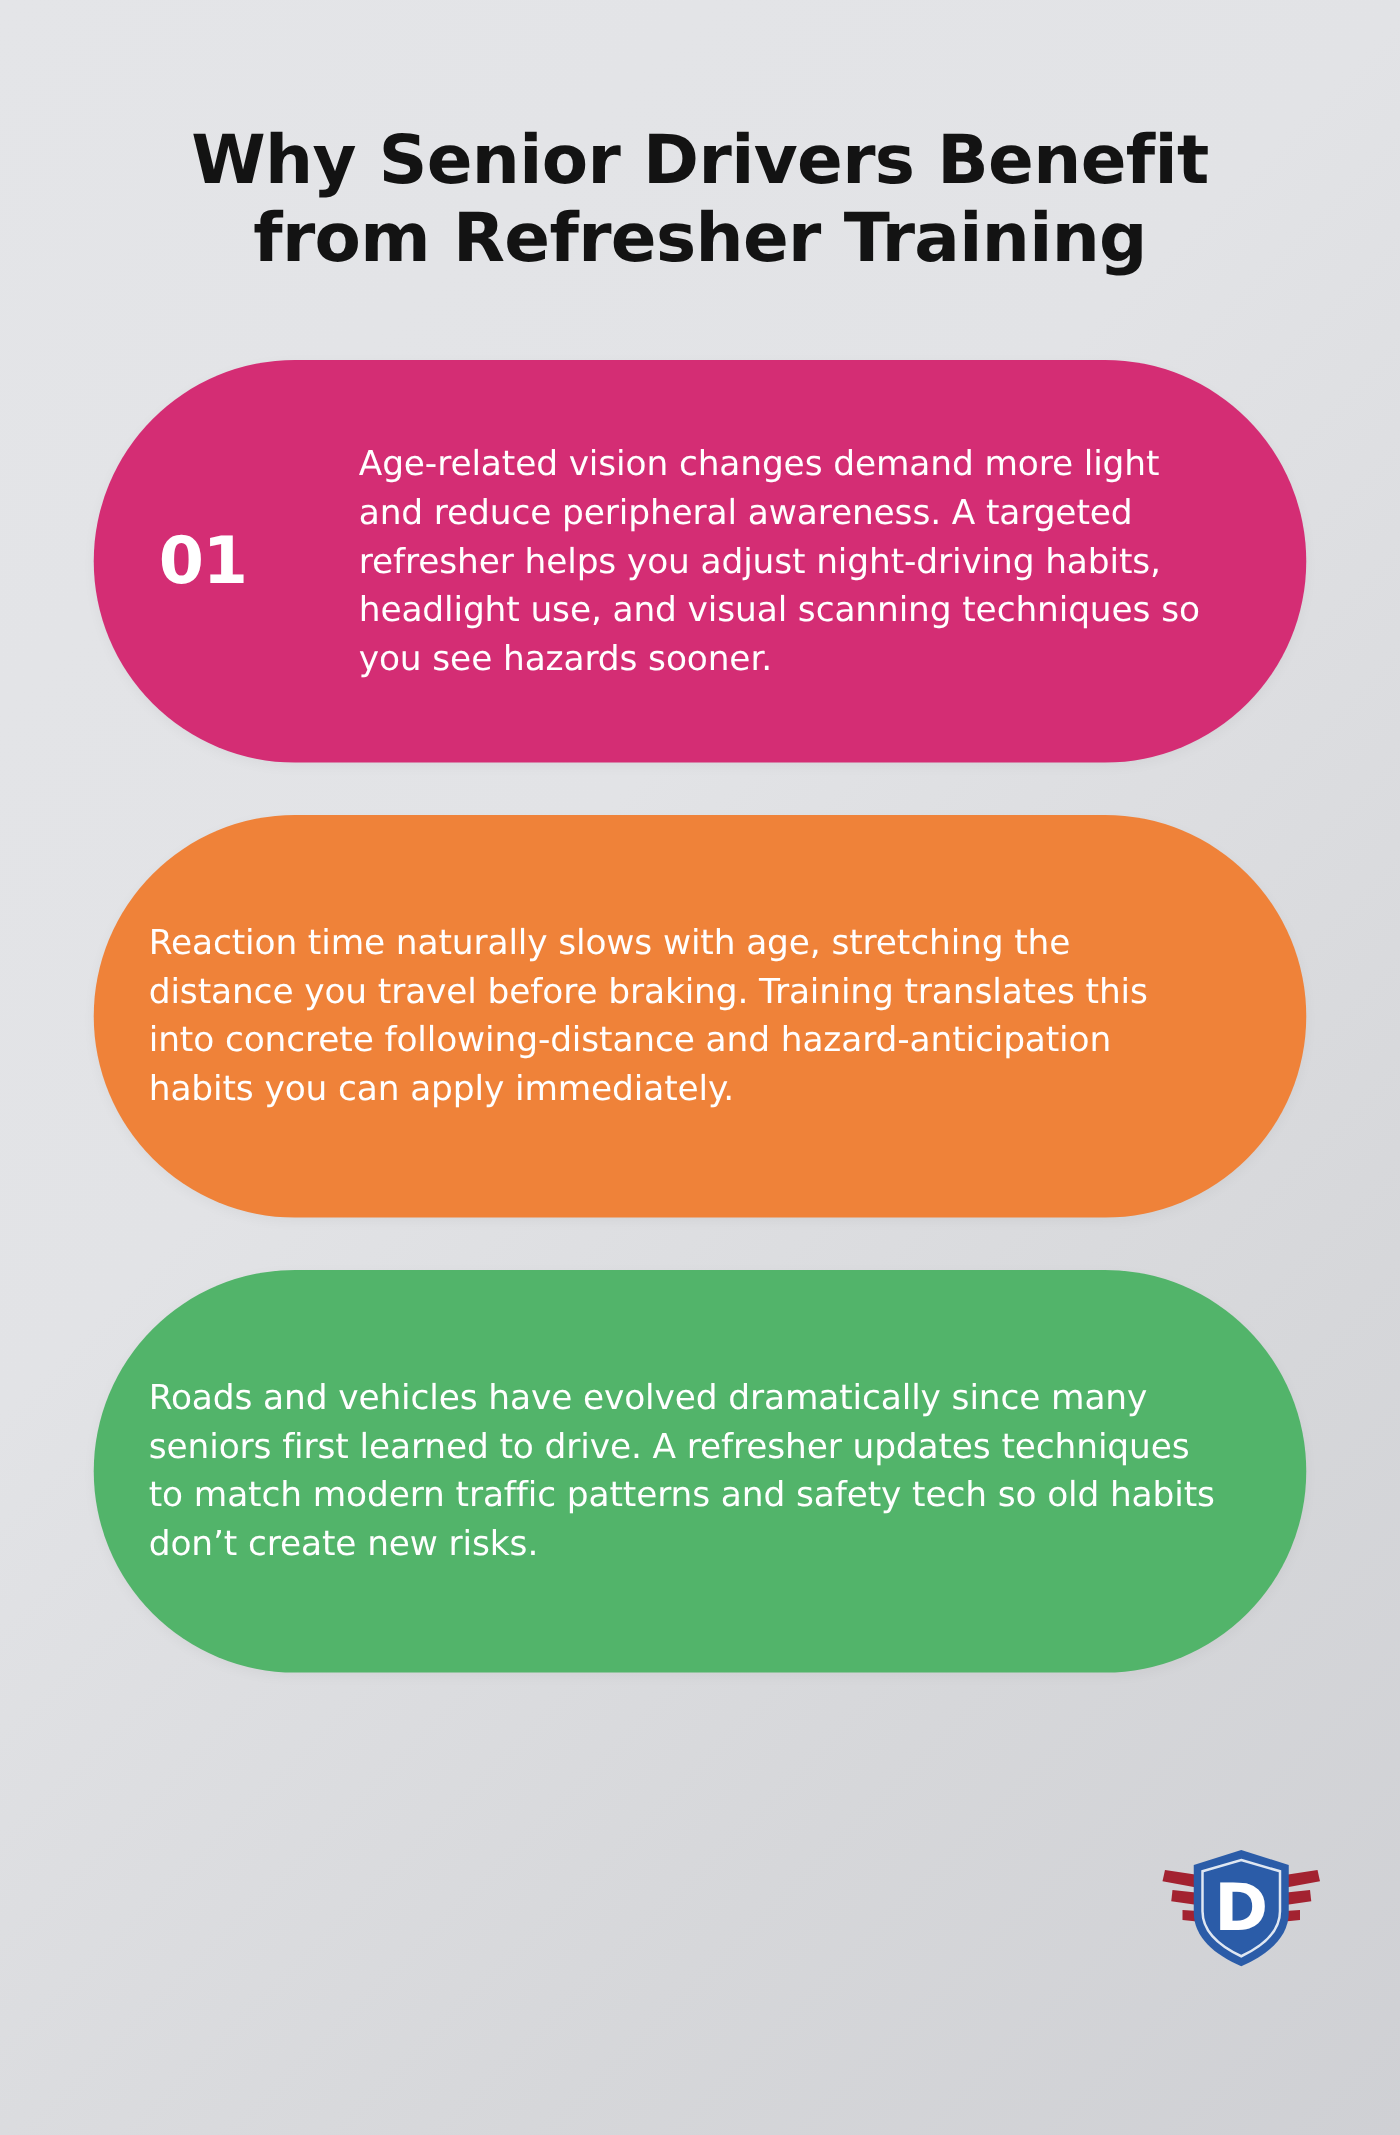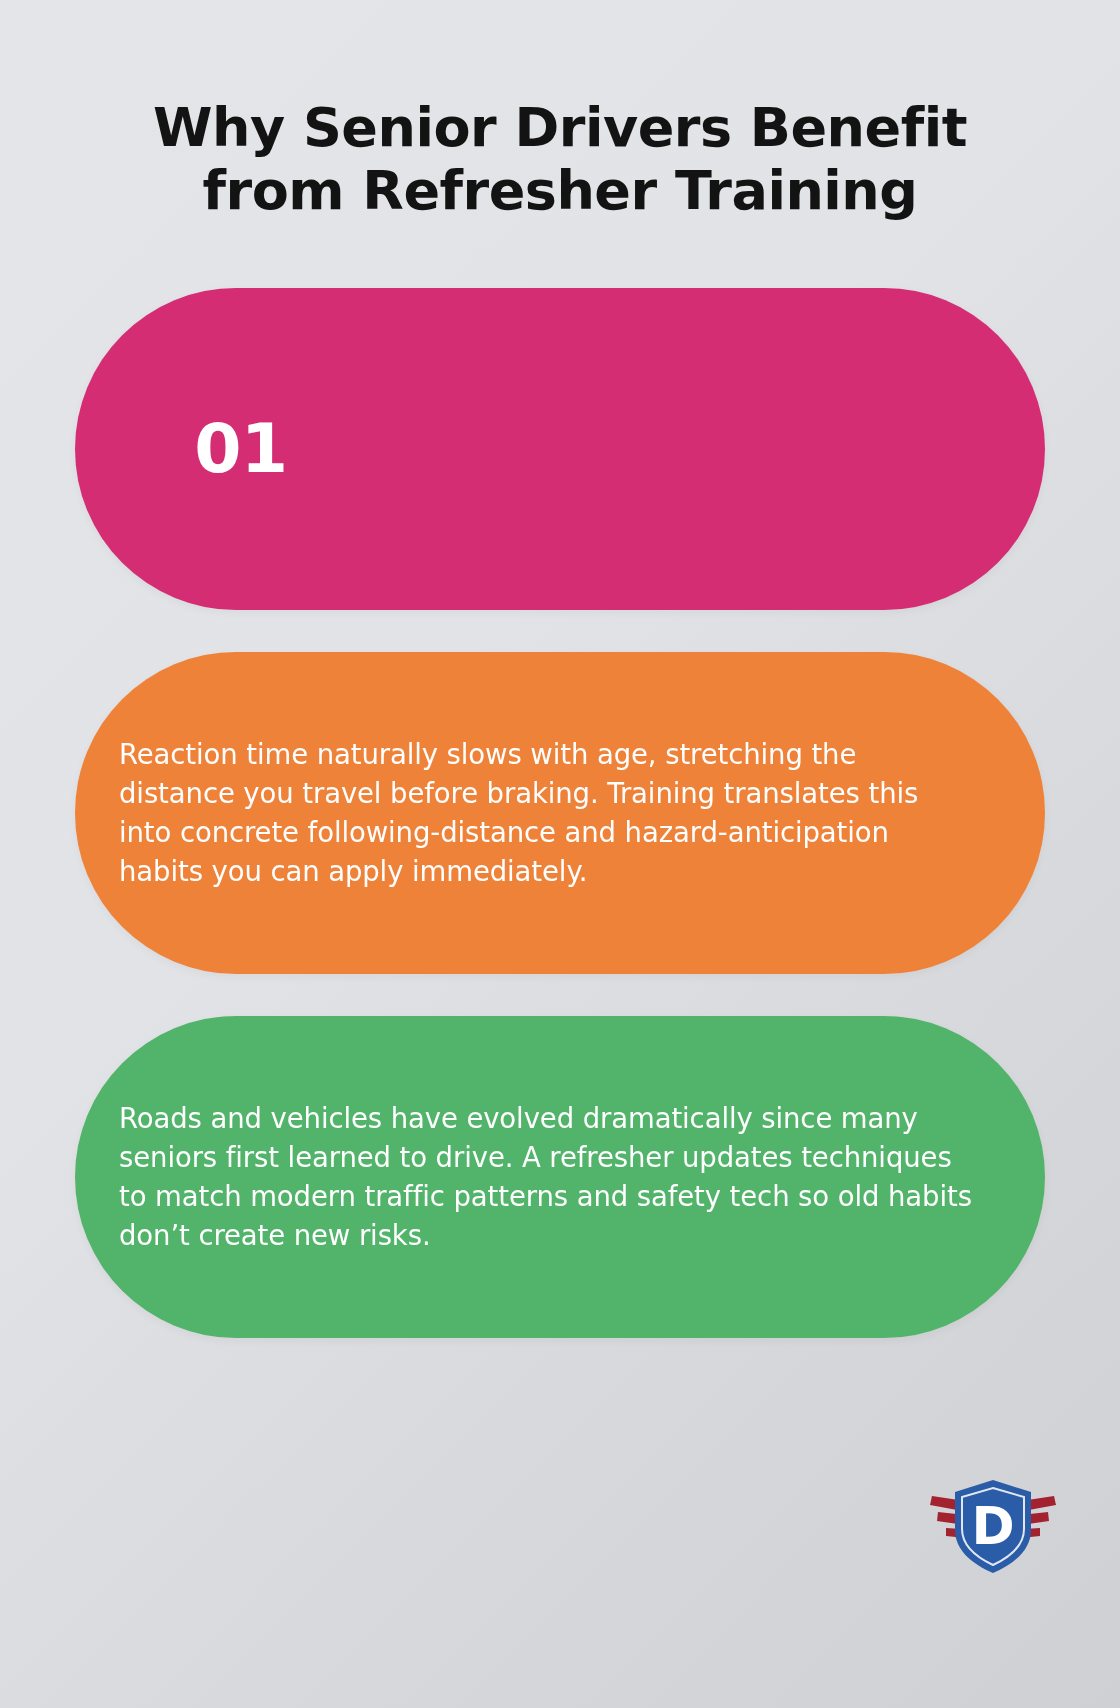--- a/index.html
+++ b/index.html
@@ -50,24 +50,24 @@
     padding:30px 58px 30px 44px;
     box-shadow:0 3px 10px rgba(0,0,0,0.045);
   }
   .card--1 { background:#d42d74; }
   .card--2 { background:#ef8239; }
   .card--3 { background:#52b46a; }
 
   .card-number {
     flex:0 0 auto;
     width:168px;
-    text-align:right;
+    text-align:left;
     font-family:"DejaVu Sans", sans-serif;
     font-weight:700;
-    font-size:68px;
+    font-size:52px;
     line-height:1;
     color:#ffffff;
     letter-spacing:-1px;
     padding-left:8px;
   }
 
   .card-text {
     flex:1 1 auto;
     font-family:"DejaVu Sans", sans-serif;
     font-weight:400;
@@ -94,20 +94,21 @@
 <div class="page">
 
   <div class="title-block">
     <h1 class="title">Why Senior Drivers Benefit from Refresher Training</h1>
   </div>
 
   <div class="cards">
 
     <div class="card card--1">
       <div class="card-number">01</div>
+      <div class="card-text">Age-related vision changes demand more light and reduce peripheral awareness. A targeted refresher helps you adjust night-driving habits, headlight use, and visual scanning techniques so you see hazards sooner.</div>
     </div>
 
     <div class="card card--2">
       <div class="card-text">Reaction time naturally slows with age, stretching the distance you travel before braking. Training translates this into concrete following-distance and hazard-anticipation habits you can apply immediately.</div>
     </div>
 
     <div class="card card--3">
       <div class="card-text">Roads and vehicles have evolved dramatically since many seniors first learned to drive. A refresher updates techniques to match modern traffic patterns and safety tech so old habits don’t create new risks.</div>
     </div>
 

